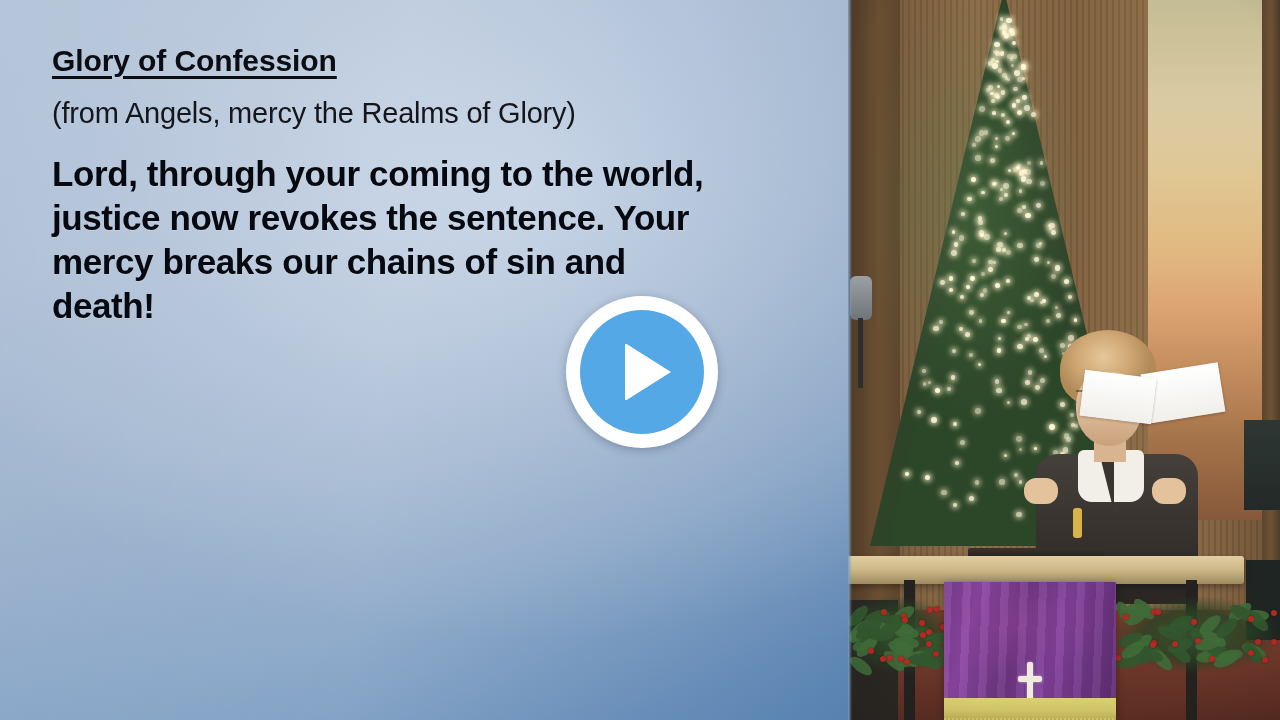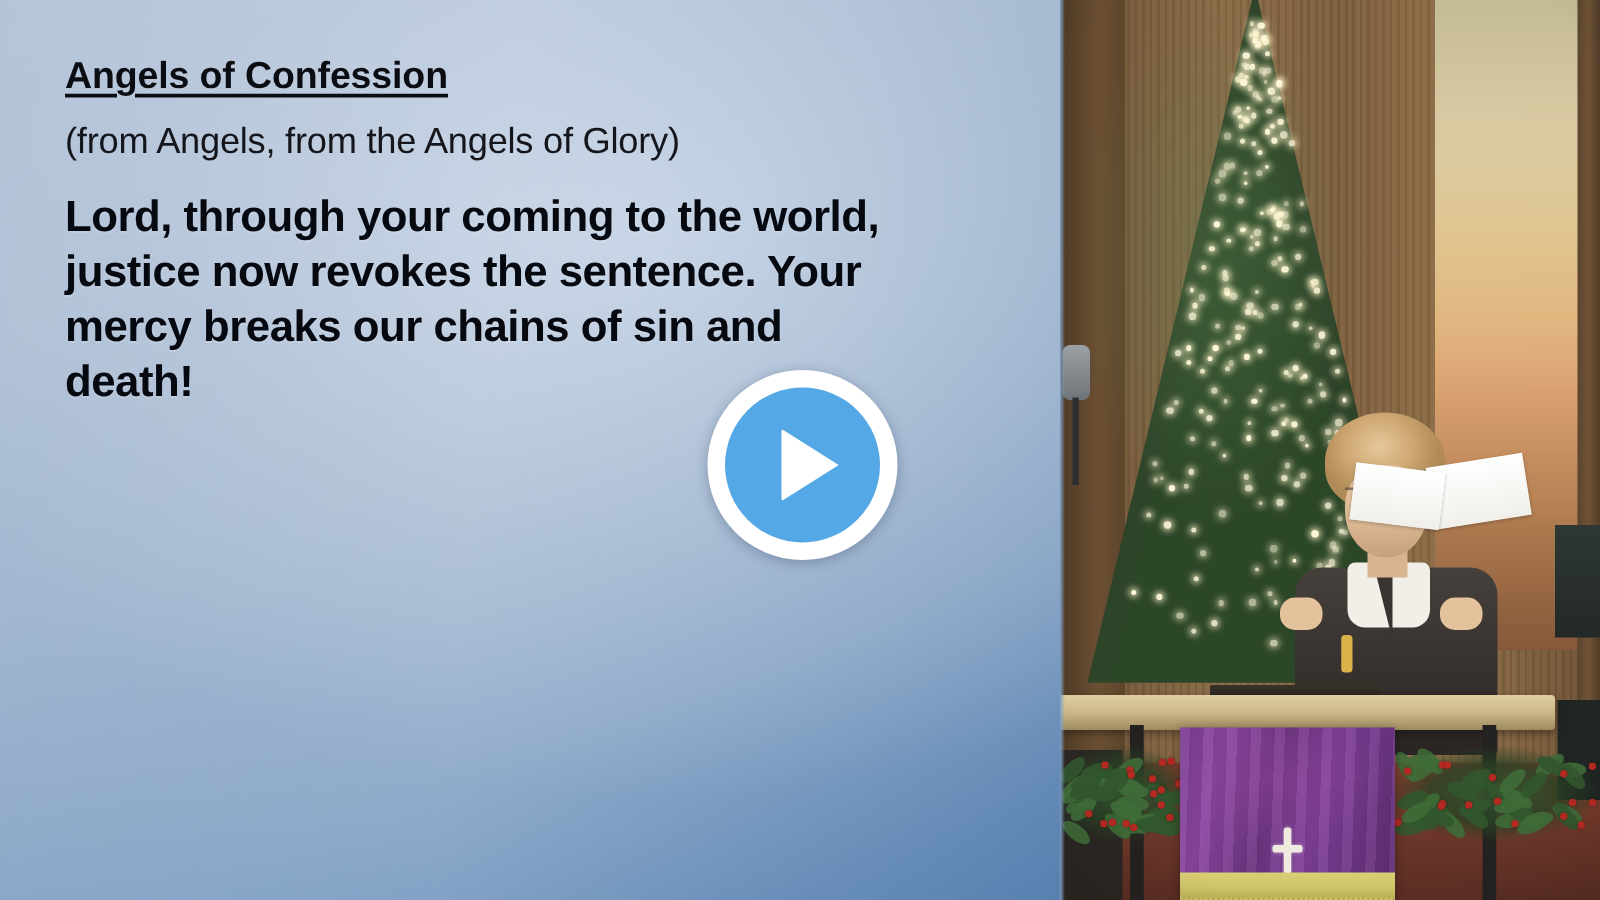--- a/index.html
+++ b/index.html
@@ -286,23 +286,23 @@
   }
 </style>
 </head>
 <body>
 
 <div class="stage">
 
   <div class="slide">
 
     <div class="slide-text">
-      <div class="slide-title">Angels of Confession</div>
-
-      <div class="slide-subtitle">(from Angels, from the Angels of Glory)</div>
+      <div class="slide-title">Glory of Confession</div>
+
+      <div class="slide-subtitle">(from Angels, mercy the Realms of Glory)</div>
 
 
       <div class="slide-para">Lord, through your coming to the world, justice now revokes the sentence. Your mercy breaks our chains of sin and death!</div>
     </div>
 
     <div class="play-button" title="Play">
       <div class="disc">
         <div class="tri"></div>
       </div>
     </div>

